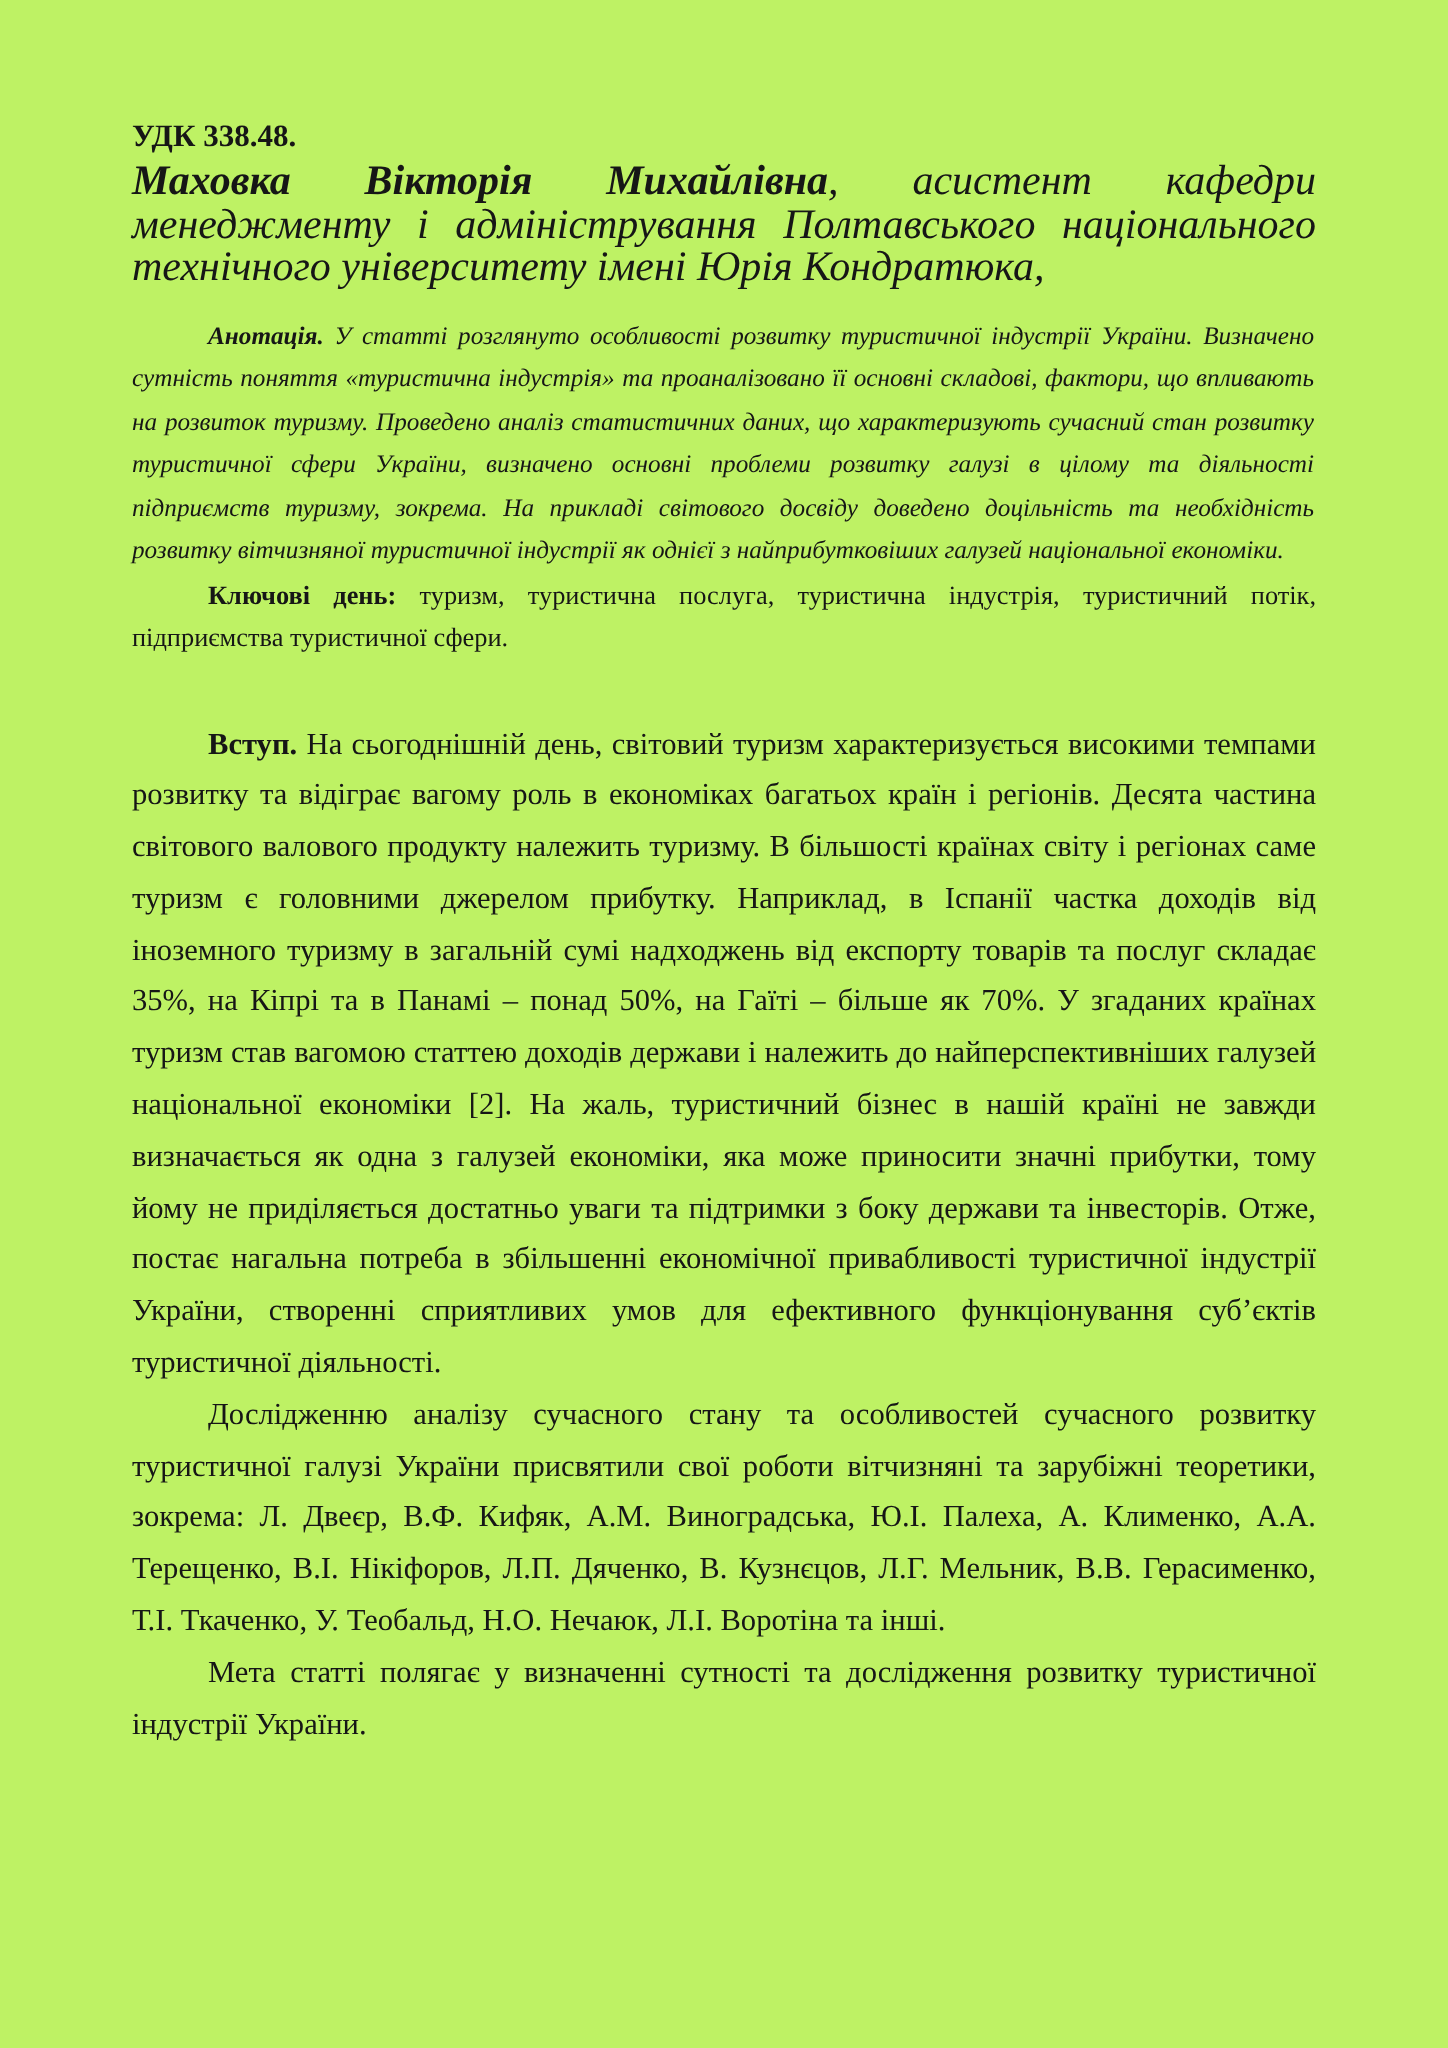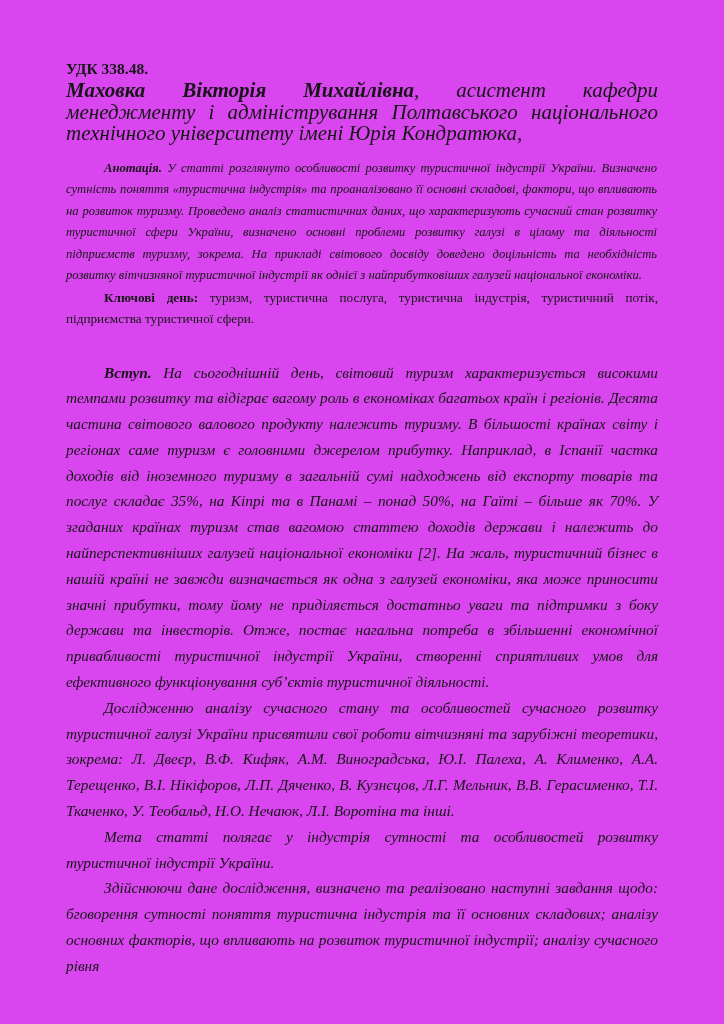--- a/index.html
+++ b/index.html
@@ -4,21 +4,21 @@
 <style>
   html, body {
     margin: 0;
     padding: 0;
     background: #ffffff;
   }
   .page {
     position: relative;
     width: 724px;
     height: 1024px;
-    background: #d946ef;
+    background: #bef264;
     color: #161616;
     font-family: "Liberation Serif", "DejaVu Serif", serif;
     overflow: hidden;
   }
   .content {
     position: absolute;
     left: 66px;
     top: 58px;
     width: 592px;
   }
@@ -61,21 +61,20 @@
     font-size: 13.2px;
     line-height: 21.5px;
     text-align: justify;
     text-indent: 38px;
   }
   .keywords .label {
     font-weight: 700;
   }
   .body-text {
     margin-top: 30px;
-    font-style: italic;
   }
   .bp {
     margin: 0;
     font-size: 15.3px;
     line-height: 25.8px;
     text-align: justify;
     text-indent: 38px;
   }
   .bp .lead {
     font-weight: 700;
@@ -95,19 +94,18 @@
     <p class="abstract"><span class="label">Анотація.</span><span> У статті розглянуто особливості розвитку туристичної індустрії України. Визначено сутність поняття «туристична індустрія» та проаналізовано її основні складові, фактори, що впливають на розвиток туризму. Проведено аналіз статистичних даних, що характеризують  сучасний стан розвитку туристичної сфери України,  визначено основні проблеми розвитку галузі в цілому та діяльності підприємств туризму, зокрема. На прикладі світового досвіду доведено доцільність та необхідність розвитку вітчизняної туристичної індустрії як однієї з найприбутковіших галузей національної економіки.</span></p>
 
     <p class="keywords"><span class="label">Ключові день:</span><span> туризм, туристична послуга, туристична індустрія, туристичний потік, підприємства туристичної сфери.</span></p>
 
     <div class="body-text">
 
       <p class="bp"><span class="lead">Вступ.</span><span> На сьогоднішній день, світовий туризм характеризується високими темпами розвитку та відіграє вагому роль в економіках багатьох країн і регіонів. Десята частина світового валового продукту належить туризму. В більшості країнах світу і регіонах саме туризм є головними джерелом прибутку. Наприклад, в Іспанії частка доходів  від іноземного туризму в загальній сумі надходжень від експорту товарів та послуг складає 35%, на Кіпрі та в Панамі – понад 50%, на Гаїті – більше як 70%. У згаданих країнах туризм став  вагомою статтею доходів держави і належить до найперспективніших галузей   національної економіки [2]. На жаль, туристичний бізнес в нашій країні не завжди визначається як одна з галузей економіки, яка може приносити значні прибутки, тому йому не приділяється достатньо уваги та підтримки з боку держави та інвесторів. Отже, постає нагальна потреба в збільшенні економічної привабливості туристичної індустрії України, створенні сприятливих умов для ефективного функціонування суб’єктів туристичної діяльності.</span></p>
 
       <p class="bp">Дослідженню аналізу сучасного стану та особливостей сучасного розвитку туристичної галузі України присвятили свої роботи вітчизняні та зарубіжні теоретики, зокрема: Л. Двеєр, В.Ф. Кифяк, А.М. Виноградська, Ю.І. Палеха,  А. Клименко, А.А. Терещенко, В.І. Нікіфоров, Л.П. Дяченко, В. Кузнєцов, Л.Г. Мельник, В.В. Герасименко, Т.І. Ткаченко, У. Теобальд, Н.О. Нечаюк,  Л.І. Воротіна та інші.</p>
 
-      <p class="bp">Мета статті полягає у індустрія сутності та особливостей розвитку туристичної індустрії України.</p>
+      <p class="bp">Мета статті полягає у визначенні сутності та дослідження розвитку туристичної індустрії України.</p>
 
-      <p class="bp">Здійснюючи дане дослідження, визначено та реалізовано наступні завдання щодо: бговорення сутності поняття туристична індустрія та її основних складових; аналізу основних факторів, що впливають на розвиток туристичної індустрії; аналізу сучасного рівня</p>
 
     </div>
   </div>
 </div>
 
 </body></html>

